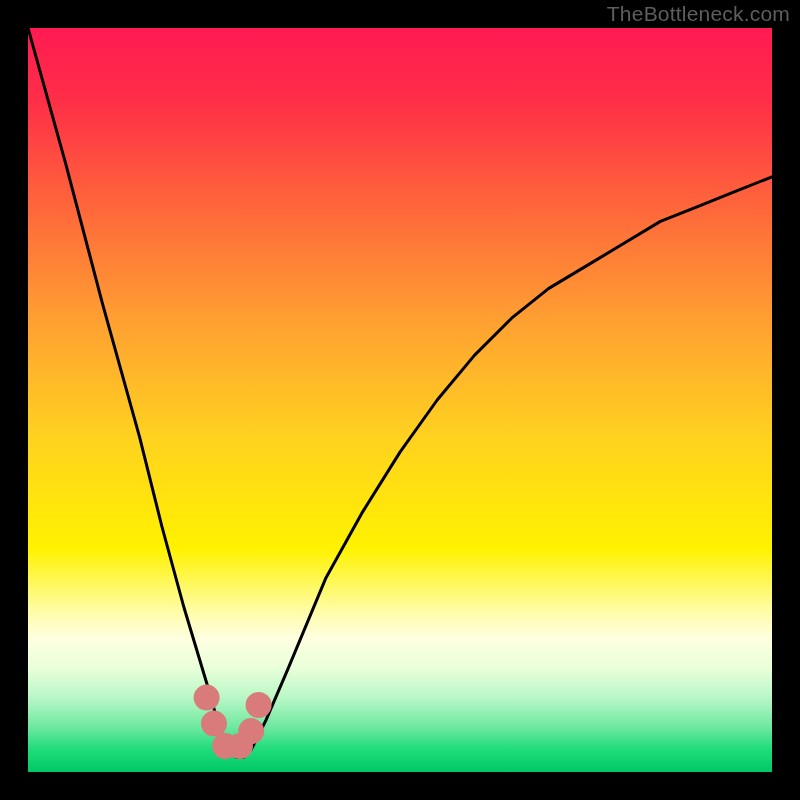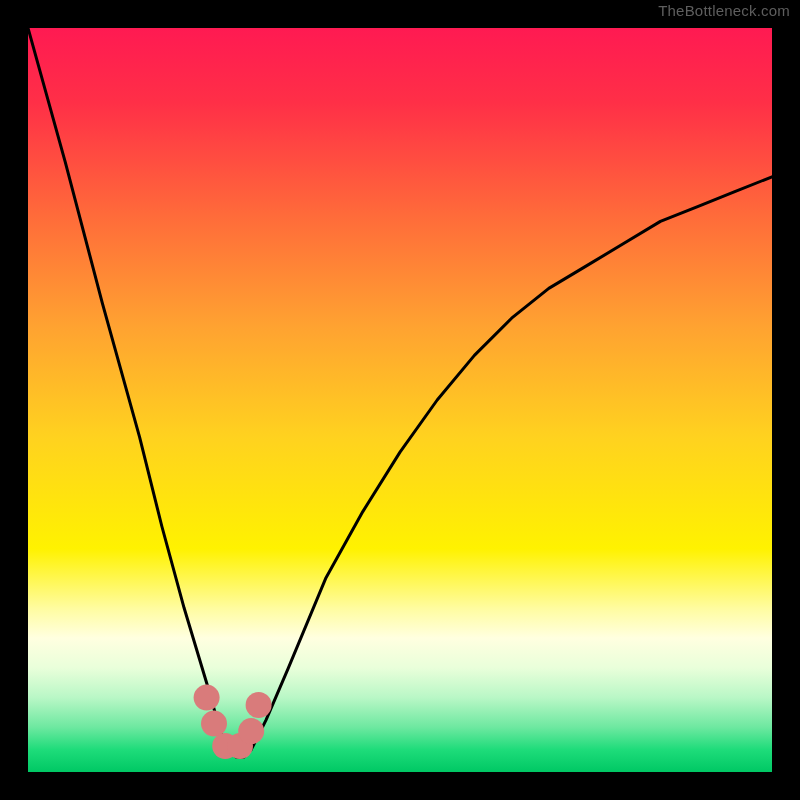--- a/index.html
+++ b/index.html
@@ -23,21 +23,21 @@
     top: 28px;
     width: 744px;
     height: 744px;
     overflow: hidden;
   }
   .watermark {
     position: absolute;
     top: 2px;
     right: 10px;
     color: #5e5e5e;
-    font-size: 15px;
+    font-size: 21px;
     font-weight: 500;
     letter-spacing: 0.2px;
     user-select: none;
   }
   svg { display:block; }
 </style>
 </head>
 <body>
 
 <div class="frame">

